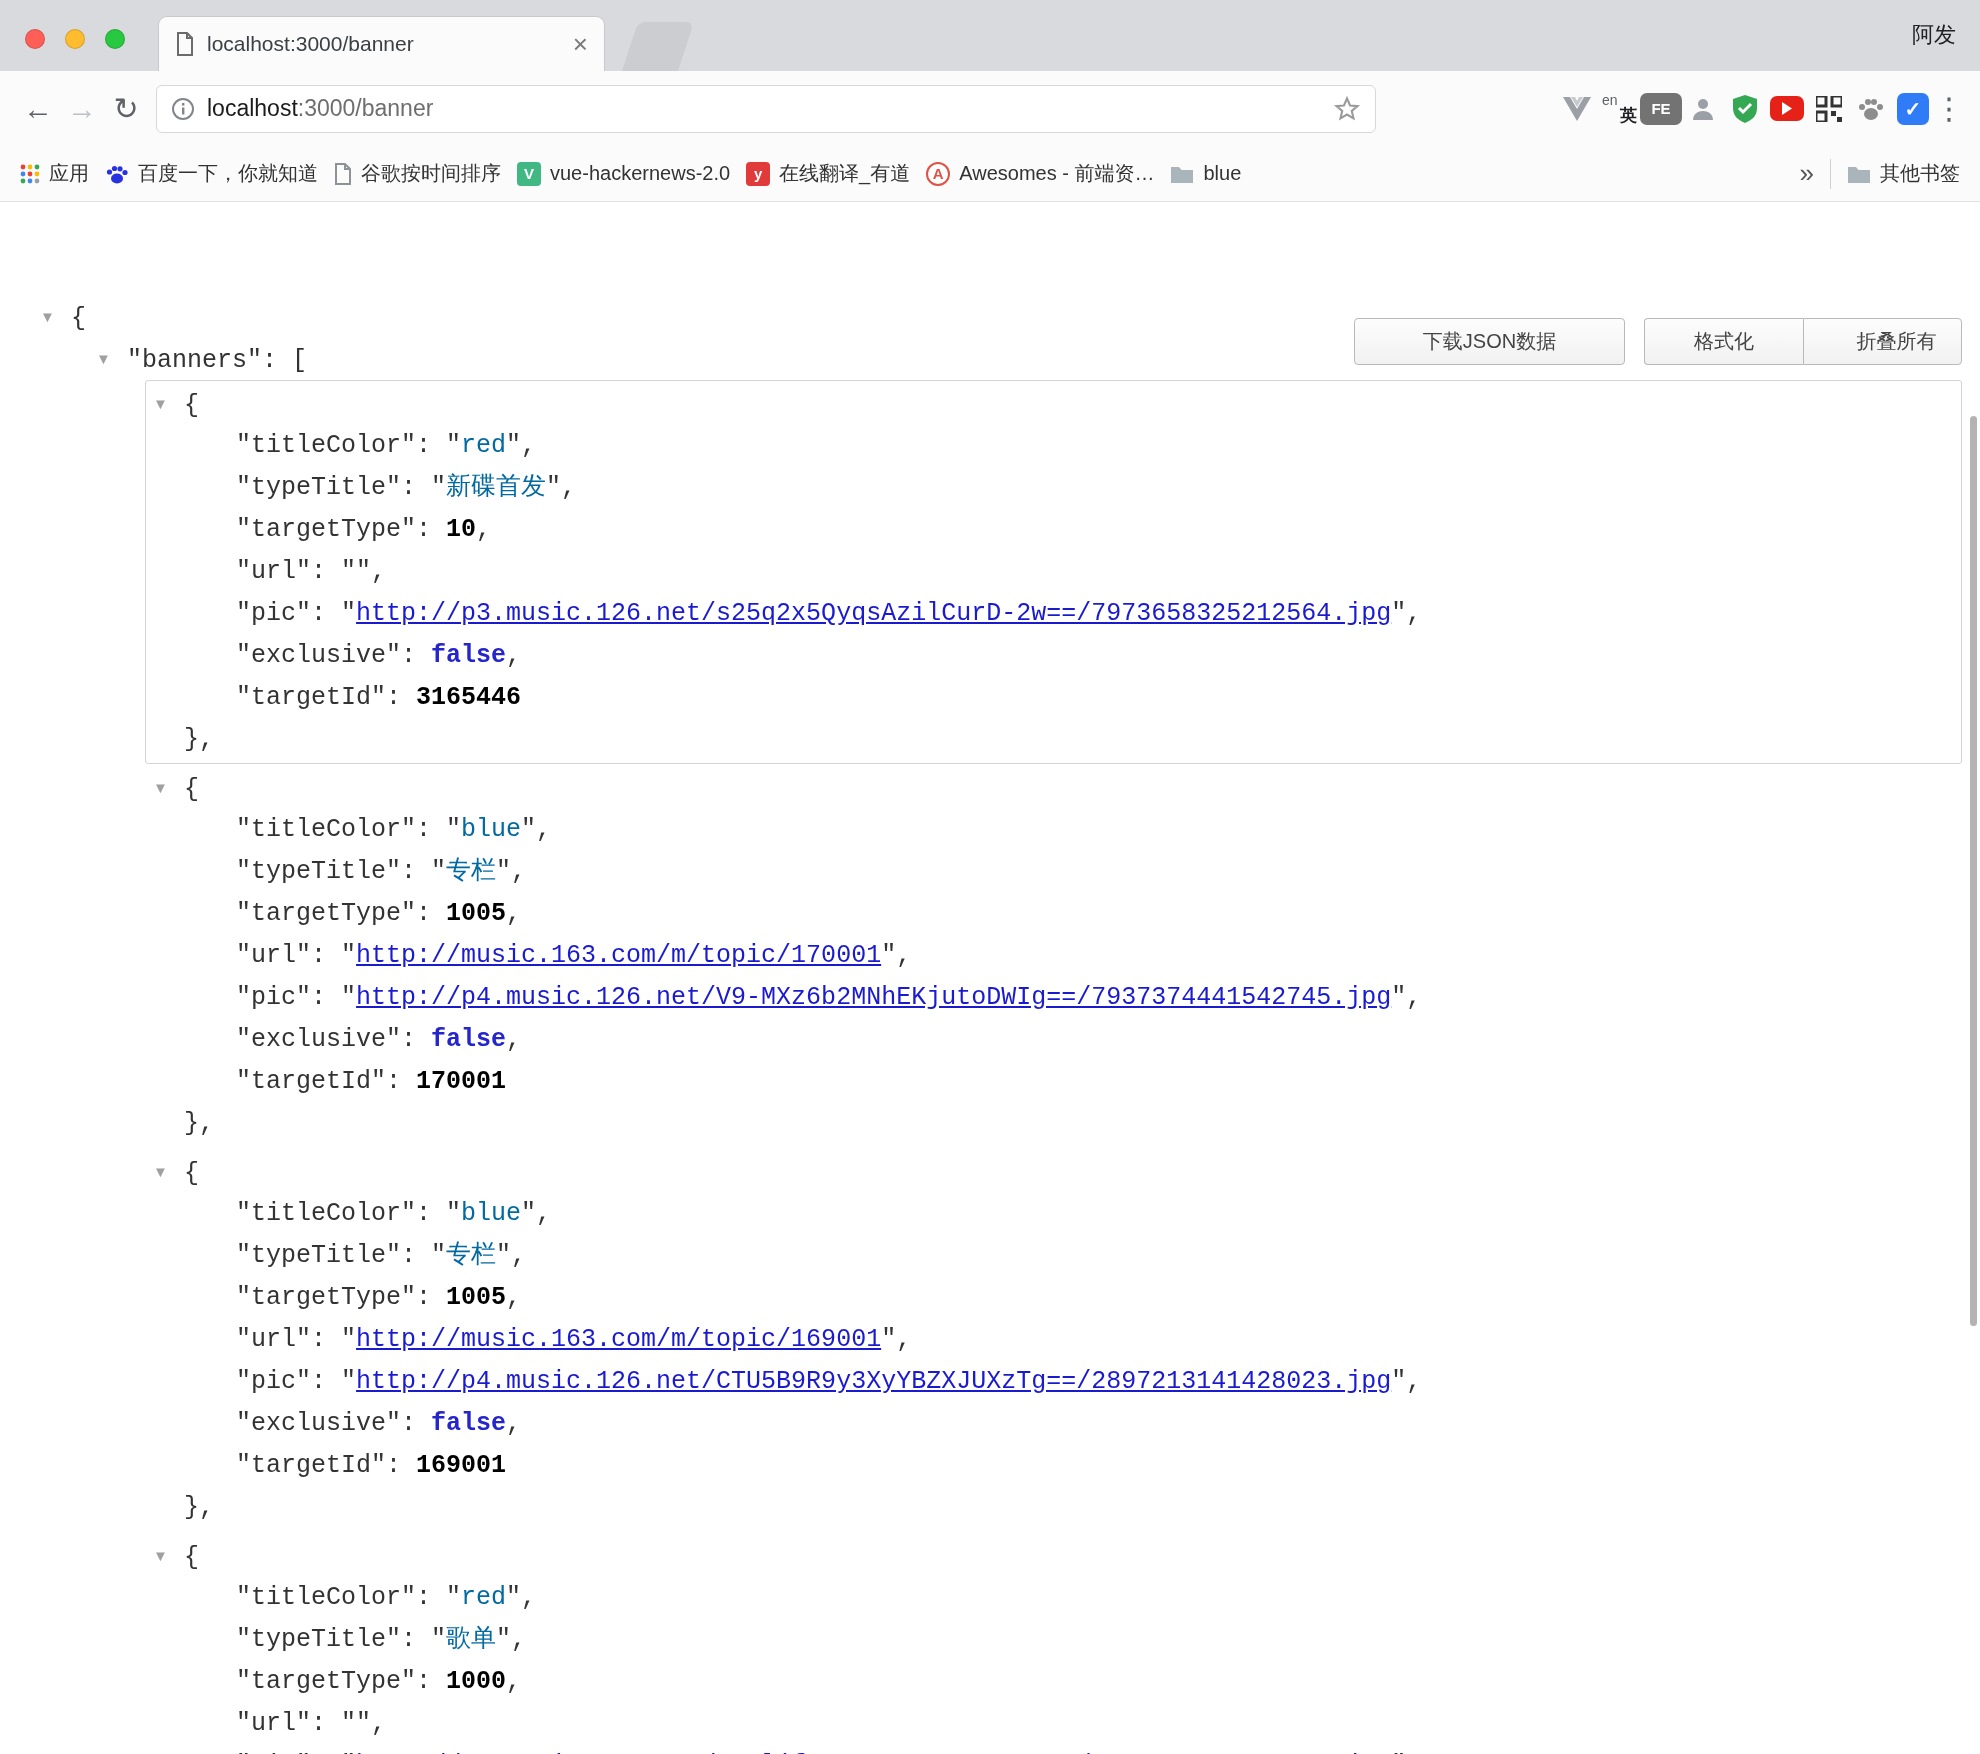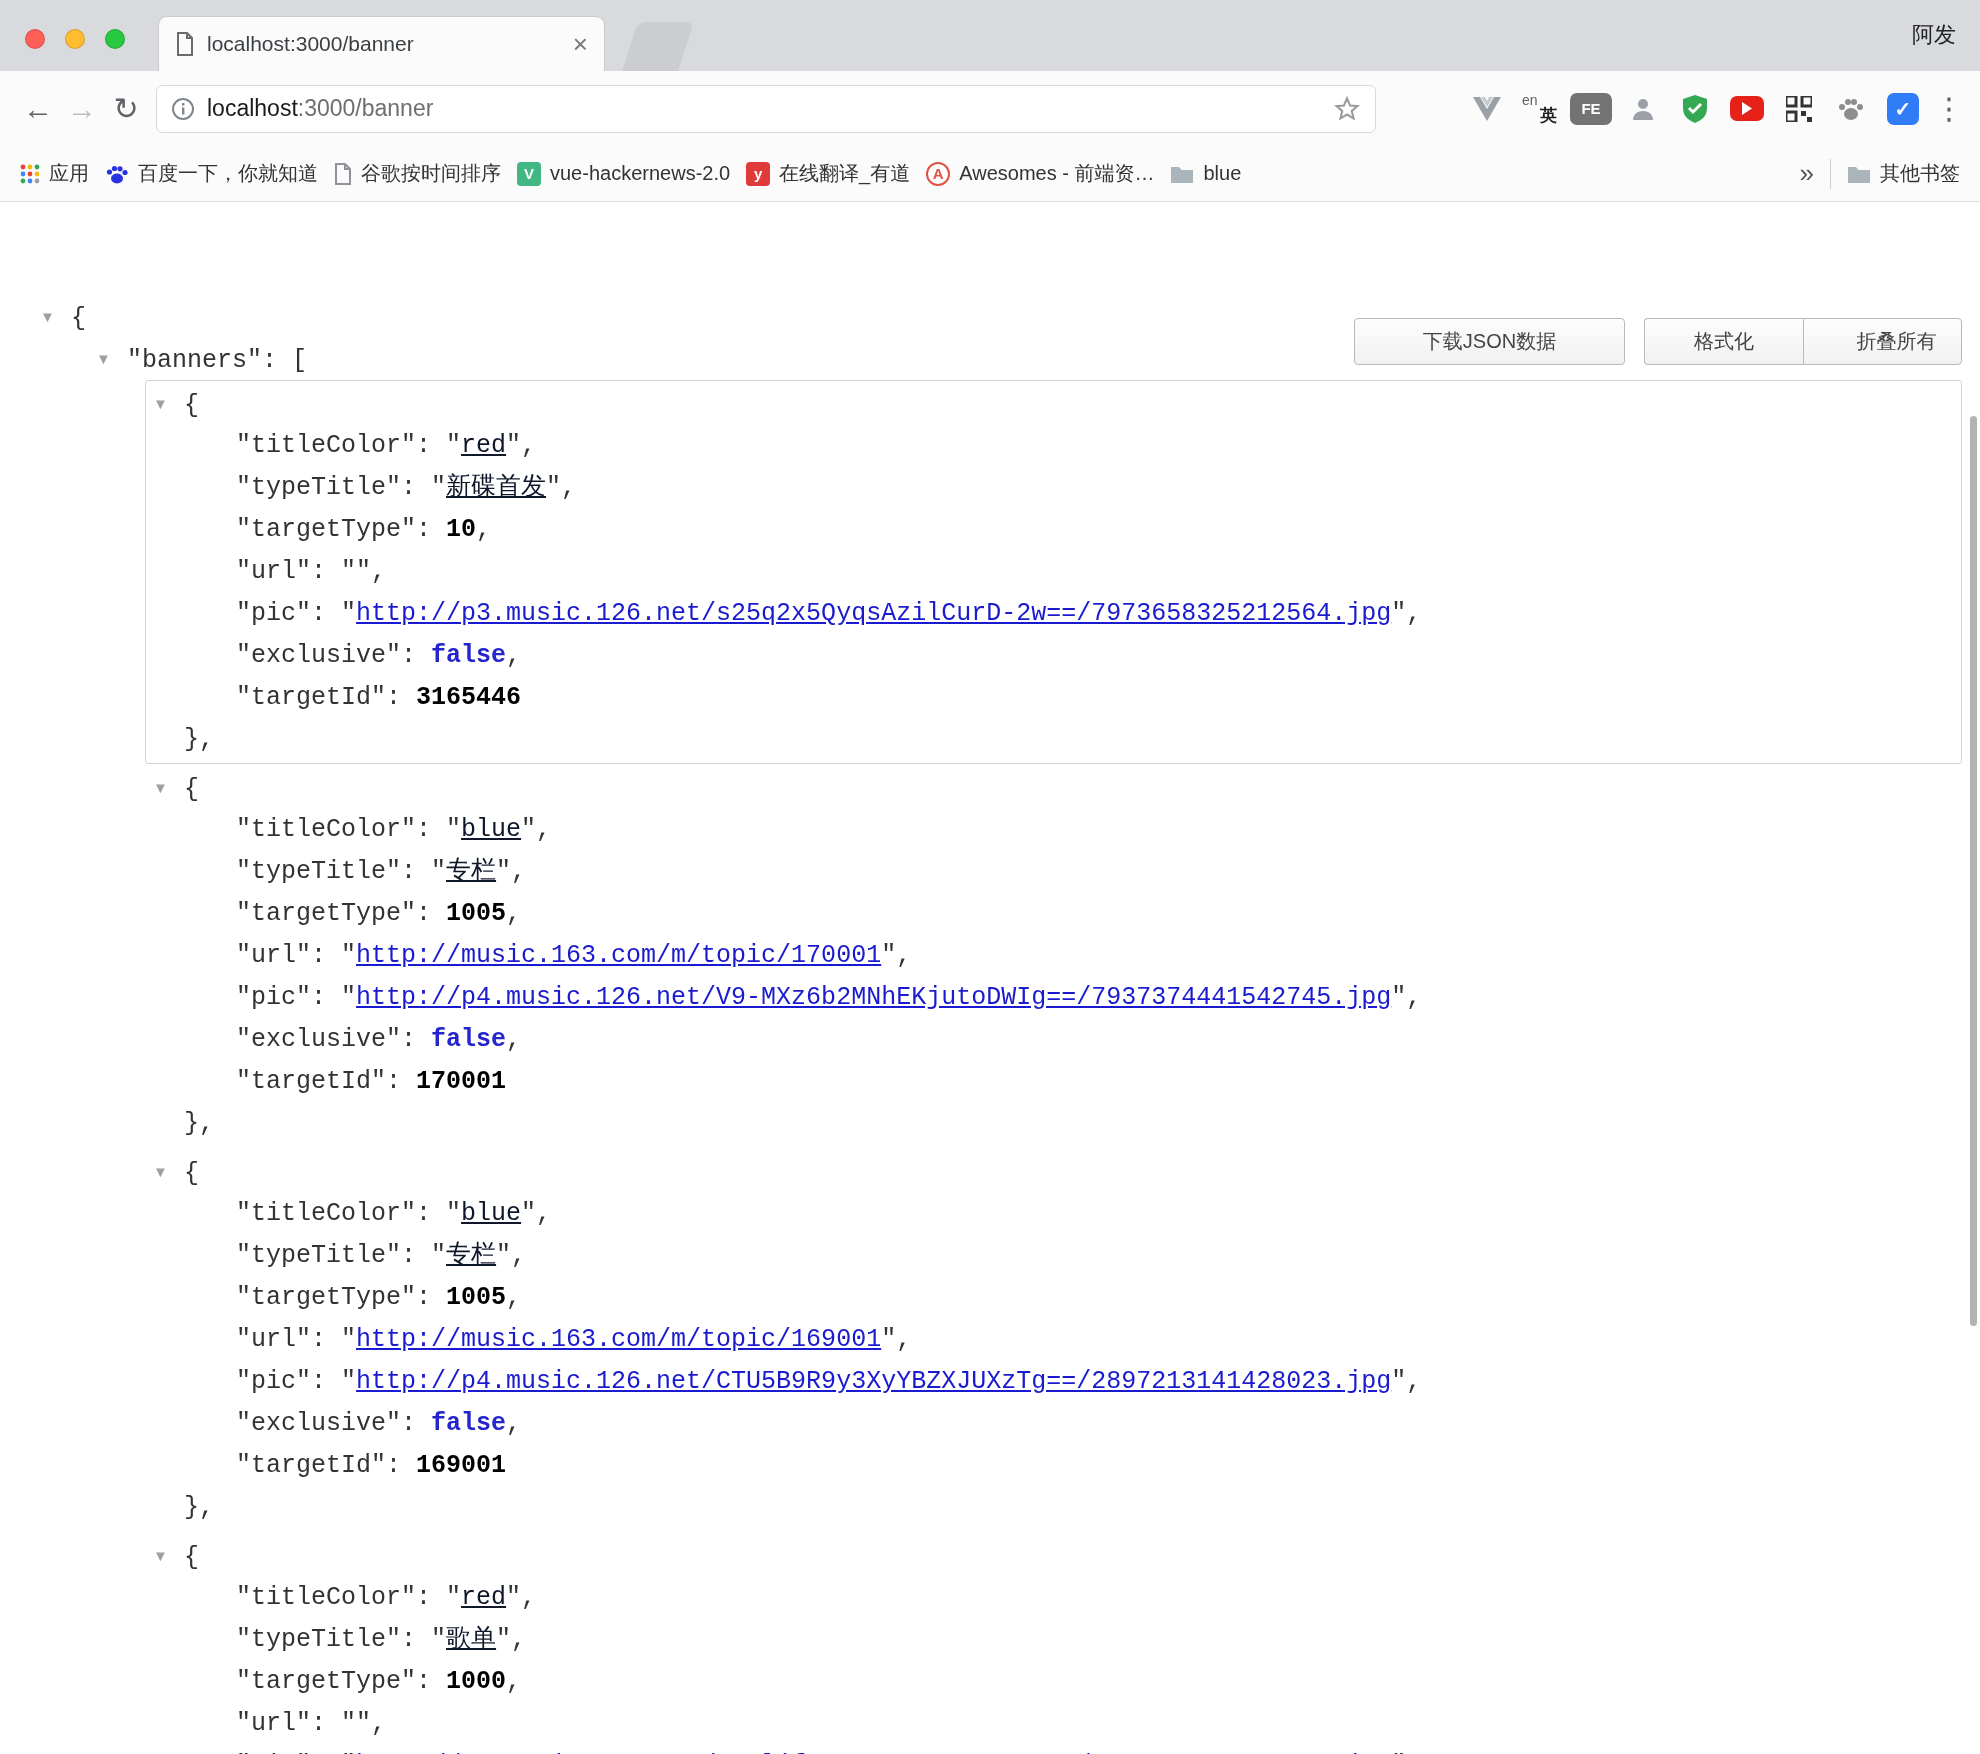--- a/index.html
+++ b/index.html
@@ -30,21 +30,21 @@
             font-size:30px; color:#5f6368; }
   .navbtn.disabled { color:#bdc1c6; }
   .urlbar { width:1220px; height:48px; margin-left:8px; background:#fff;
             border:1px solid #d8d8d8; border-radius:6px; display:flex; align-items:center;
             padding:0 14px; }
   .info-icon { width:24px; height:24px; flex:0 0 auto; }
   .url-text { margin-left:12px; font-size:23px; white-space:nowrap; }
   .url-host { color:#1b1b1b; }
   .url-rest { color:#6e6e6e; }
   .star-icon { margin-left:auto; width:28px; height:28px; }
-  .extrow { margin-left:auto; display:flex; align-items:center; gap:10px; }
+  .extrow { margin-left:auto; display:flex; align-items:center; }
   .ext { width:42px; height:42px; display:flex; align-items:center; justify-content:center;
          position:relative; }
   .badge-sq { border-radius:7px; display:flex; align-items:center; justify-content:center;
               color:#fff; font-weight:bold; }
   .menu-dots { font-size:30px; color:#5f6368; width:30px; text-align:center; }
 
   
   .bookmarks { height:56px; background:#fbfbfc; border-bottom:1px solid #e0e0e0;
                display:flex; align-items:center; padding:0 20px; gap:16px; }
   .bm { display:flex; align-items:center; gap:9px; font-size:20px; color:#333;
@@ -73,21 +73,21 @@
   .tri { display:inline-block; width:31px; font-size:15px; color:#a0a0a0;
          vertical-align:3px; font-family:"Liberation Sans",sans-serif; }
   .l0  { padding-left:40px; }
   .l1  { padding-left:96px; }
   .objbox { margin:0 18px 0 145px; padding:2px 0; border:1px solid transparent; border-radius:3px; }
   .objbox.first { border-color:#d4d4d4; }
   .l2  { padding-left:7px; }
   .l2c { padding-left:38px; }
   .l3  { padding-left:90px; }
   .key, .punct { color:#333; }
-  .str  { color:#0f172a;text-decoration:underline; }
+  .str  { color:#0369a1; }
   .num  { color:#000000; font-weight:bold; }
   .bool { color:#2525cd; font-weight:bold; }
   .jlink { color:#1a1ace; text-decoration:underline; cursor:pointer; }
 
   .scrollbar-thumb { position:absolute; right:3px; top:120px; width:7px; height:910px;
                      background:#b3b3b3; border-radius:4px; }
 </style>
 </head>
 <body>
 

